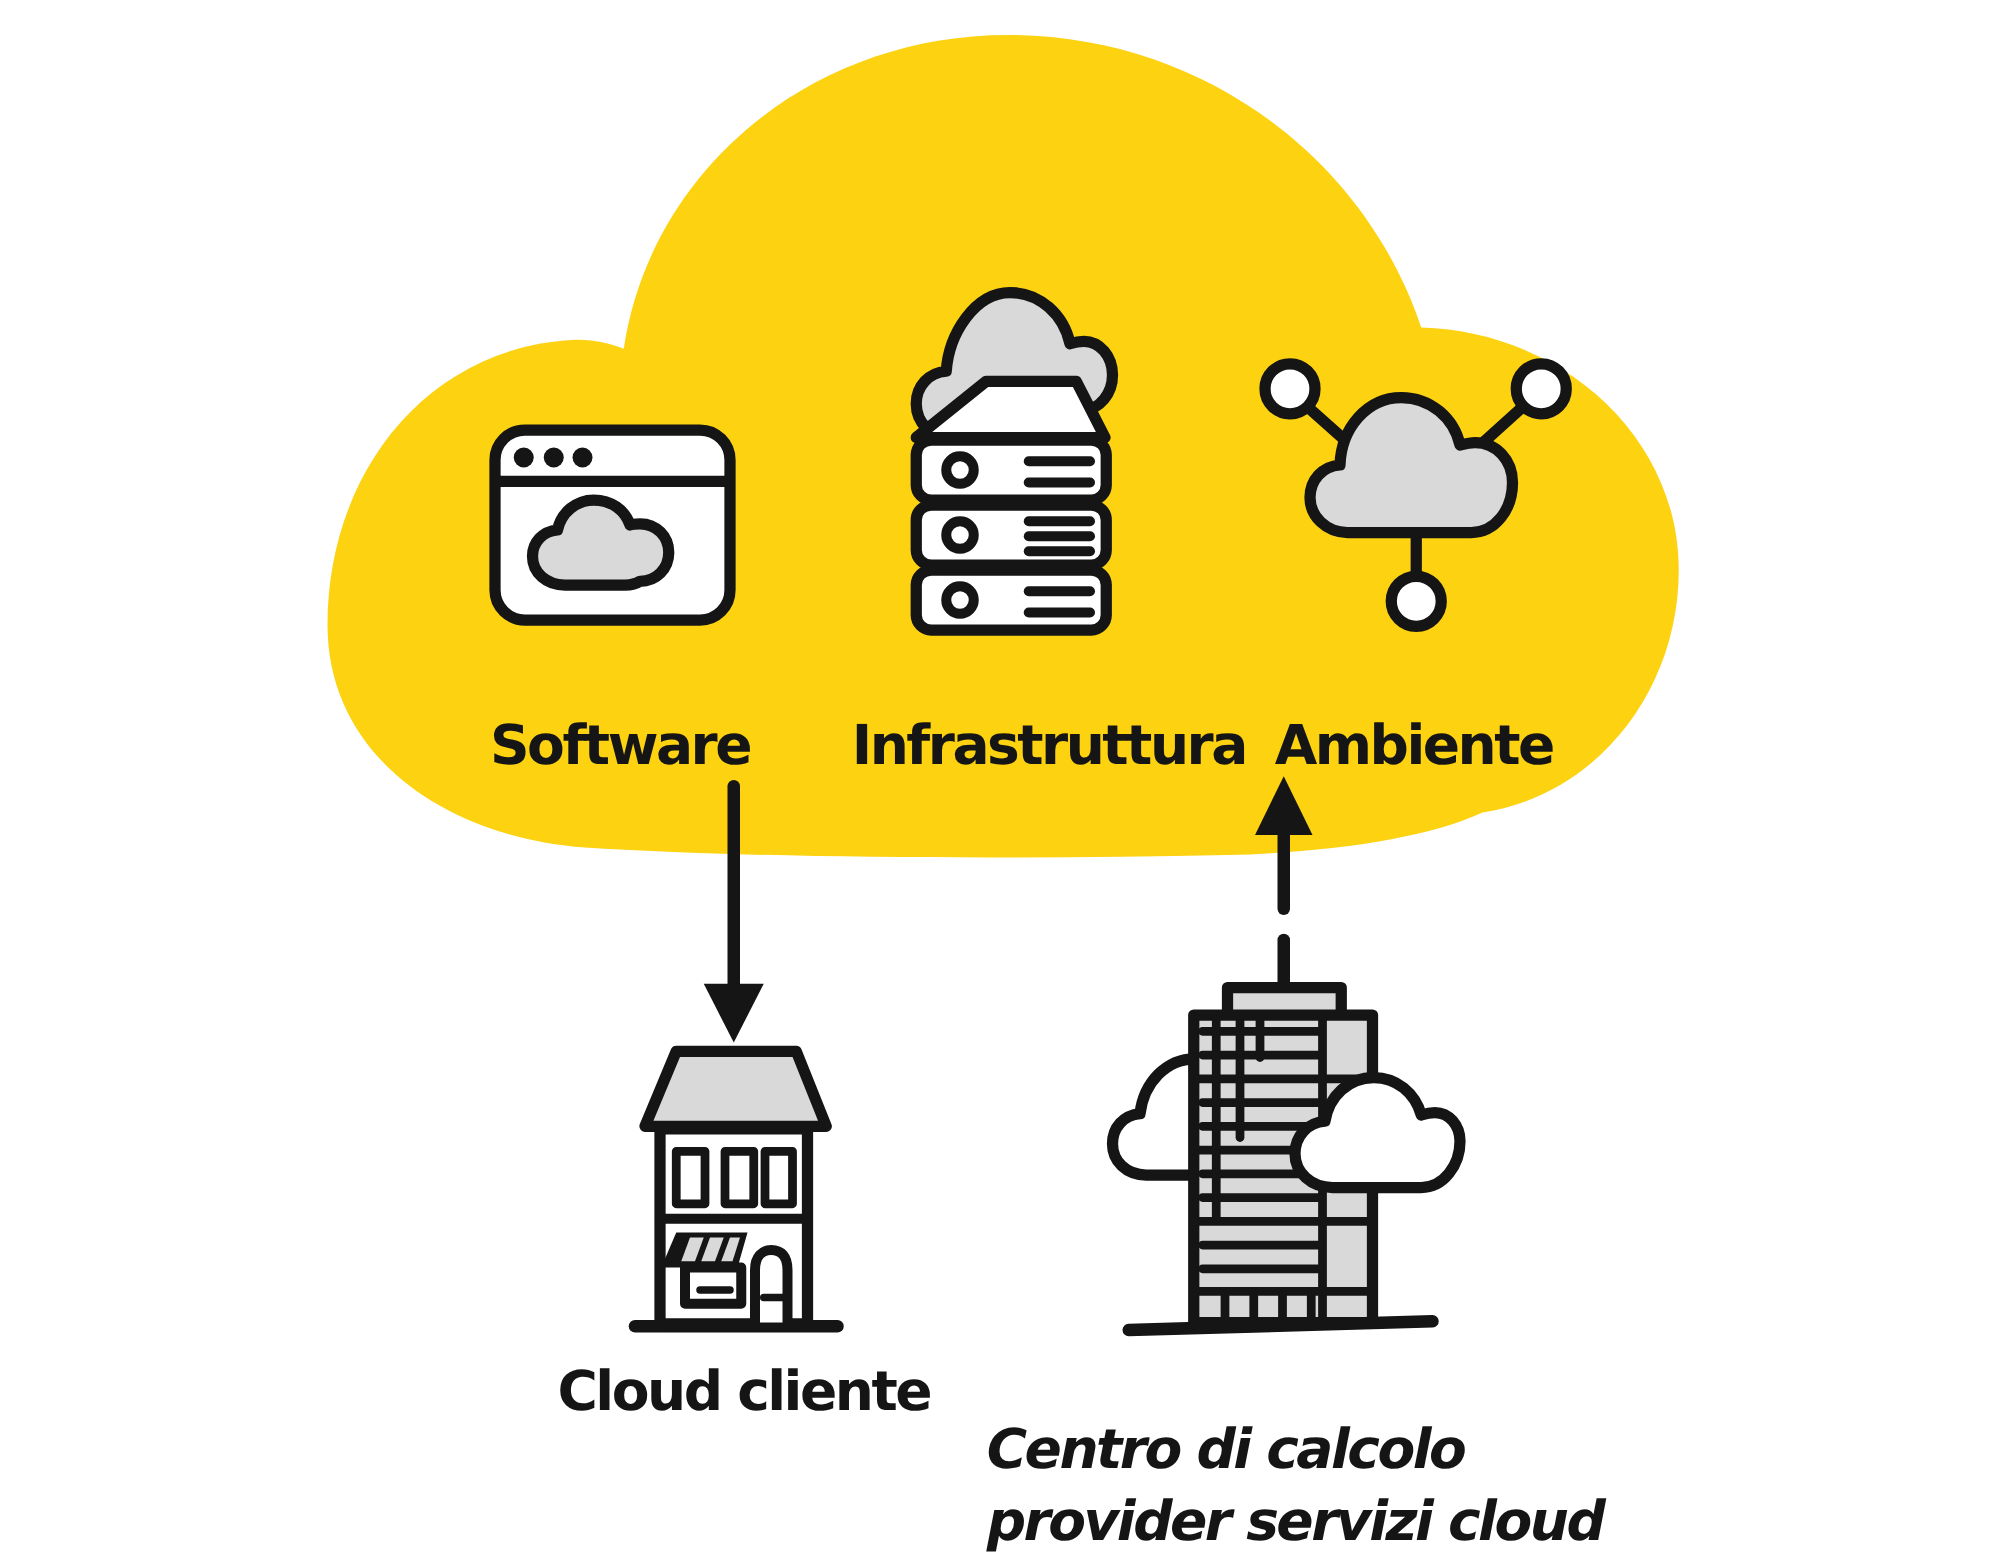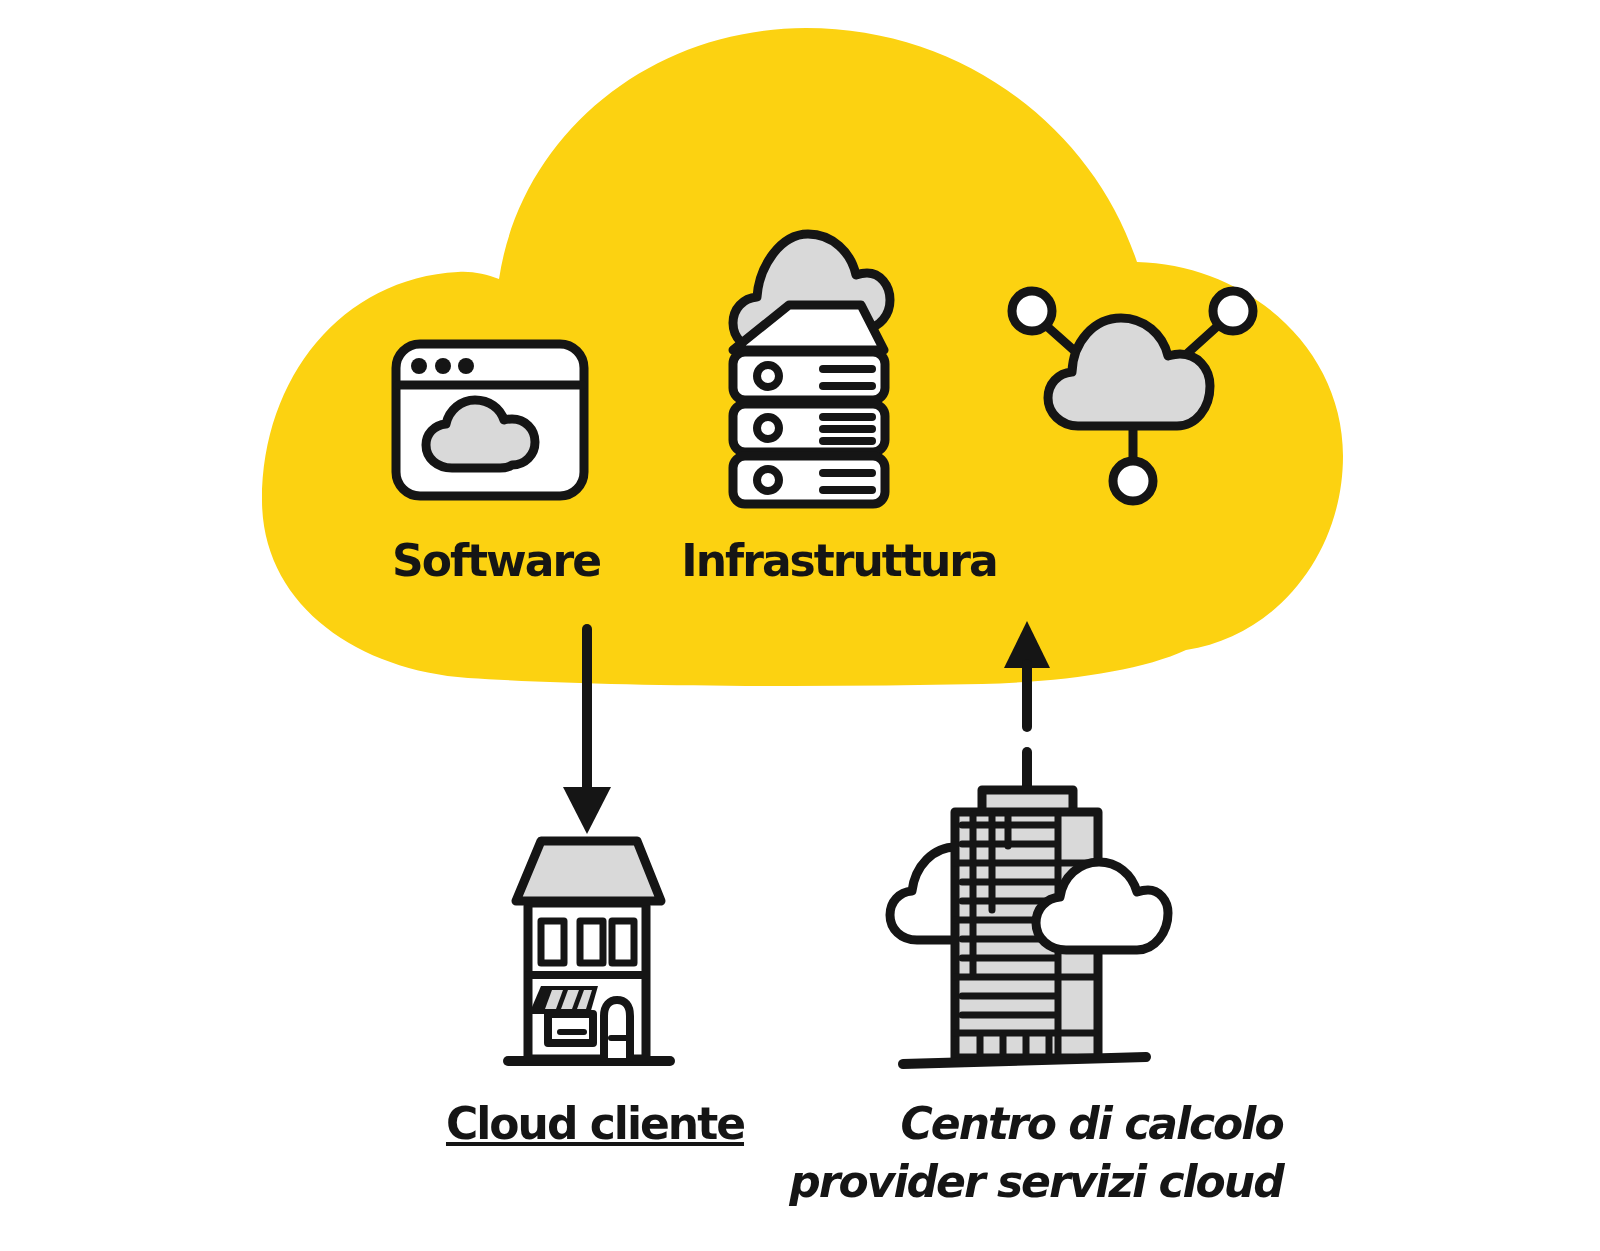--- a/index.html
+++ b/index.html
@@ -18,25 +18,26 @@
     stroke-linejoin: round;
     fill: none;
   }
   .fill-white  { fill: #ffffff; }
   .fill-gray   { fill: var(--icon-gray, #D9D9D9); }
   .fill-ink    { fill: var(--ink-black, #151515); stroke: none; }
   .fill-yellow { fill: var(--cloud-yellow, #FCD211); stroke: none; }
   .lbl {
     position: absolute;
     transform: translateX(-50%);
-    text-align: right;
+    text-align: left;
     font-weight: 700;
     letter-spacing: -2px;
     color: var(--ink-black, #151515);
     white-space: nowrap;
+    margin-top: 36px;
   }
   .lbl-top    { font-size: 44px; line-height: 52px; }
   .lbl-bottom { font-size: 44px; line-height: 58px; }
 </style>
 </head>
 <body>
 
 <div class="stage">
 
   <svg class="art" width="1600" height="1251" viewBox="0 0 1600 1251">
@@ -185,22 +186,23 @@
            C 1117 862 1132 874 1137 892
            C 1140 891 1144 890 1148 890
            C 1159 890 1168 900 1168 913
            C 1168 932 1155 950 1137 950 Z"></path>
       <line class="ink" stroke-width="10" x1="903" y1="1064" x2="1146" y2="1057"></line>
     </g>
   </svg>
 
   <div class="lbl lbl-top" style="left:496px; top:535px;">Software</div>
   <div class="lbl lbl-top" style="left:839px; top:535px;">Infrastruttura</div>
-
-  <div class="lbl lbl-bottom" style="left:595px; top:1095px;text-decoration:underline;">
+  <div class="lbl lbl-top" style="left:1131px; top:535px;">Ambiente</div>
+
+  <div class="lbl lbl-bottom" style="left:595px; top:1049px;">
     <div>Cloud cliente</div>
   </div>
   <div class="lbl lbl-bottom" style="left:1036px; top:1095px;font-style:italic;">
     <div>Centro di calcolo</div>
     <div>provider servizi cloud</div>
   </div>
 
 </div>
 
 </body></html>

